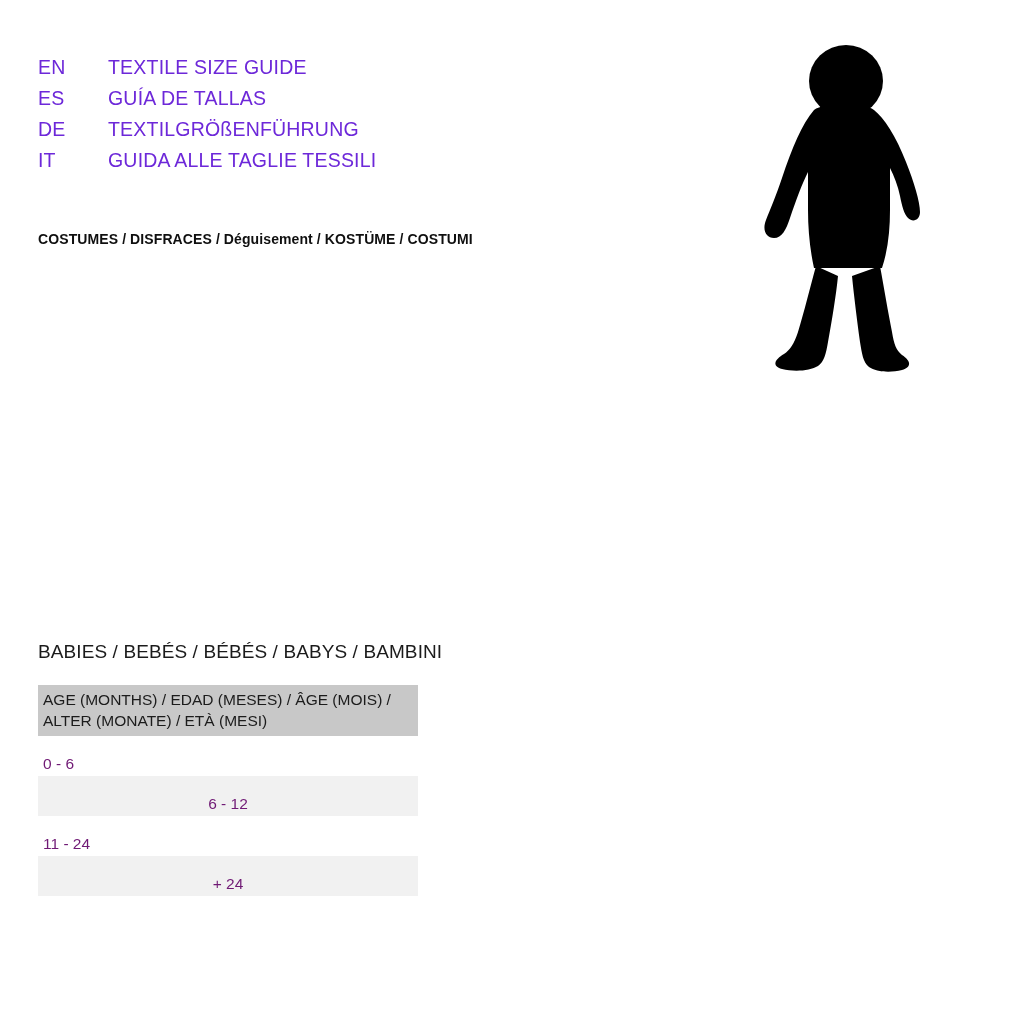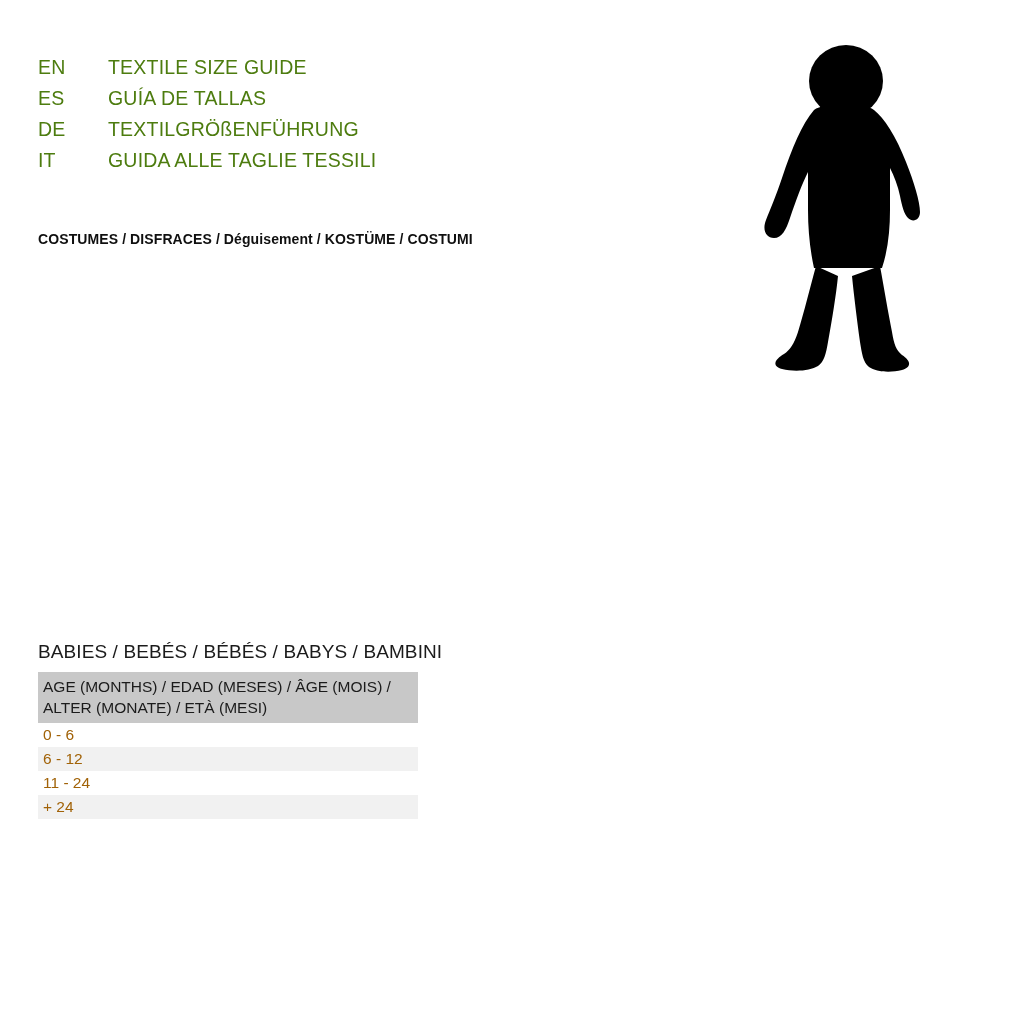--- a/index.html
+++ b/index.html
@@ -23,21 +23,21 @@
     top: 52px;
     width: 680px;
   }
   .lang-row {
     display: flex;
     align-items: center;
     height: 31px;
     line-height: 31px;
     font-size: 19.5px;
     letter-spacing: 0.2px;
-    color: #4d7c0f;
+    color: #6d28d9;
   }
   .lang-code {
     width: 50px;
     flex: 0 0 50px;
     font-size: 19.5px;
   }
   .lang-text {
     font-size: 19.5px;
     white-space: nowrap;
     margin-left: 20px;
@@ -73,47 +73,48 @@
   .table-section {
     position: absolute;
     left: 38px;
     top: 641px;
     width: 380px;
   }
   .table-caption {
     font-size: 19px;
     color: #1b1b1b;
     letter-spacing: 0.1px;
-    margin-bottom: 9px;
+    margin-bottom: 22px;
     white-space: nowrap;
   }
   table.size-table {
     border-collapse: collapse;
     width: 380px;
     table-layout: fixed;
   }
   table.size-table th {
     background: #c8c8c8;
     text-align: left;
     font-weight: normal;
     font-size: 15.5px;
     line-height: 21px;
     padding: 4px 22px 5px 5px;
     color: #1b1b1b;
   }
   table.size-table td {
     text-align: left;
     font-size: 15.5px;
     line-height: 19px;
-    padding: 2px 5px 3px 5px;
-    color: #a16207;
+    padding: 18px 5px 3px 5px;
+    color: #701a75;
     background: #ffffff;
   }
   table.size-table tr.alt td {
     background: #f1f1f1;
+    text-align: center;
   }
 </style>
 </head>
 <body>
 
 <div class="lang-block">
   <div class="lang-row">
     <span class="lang-code">EN</span>
     <span class="lang-text">TEXTILE SIZE GUIDE</span>
   </div>

